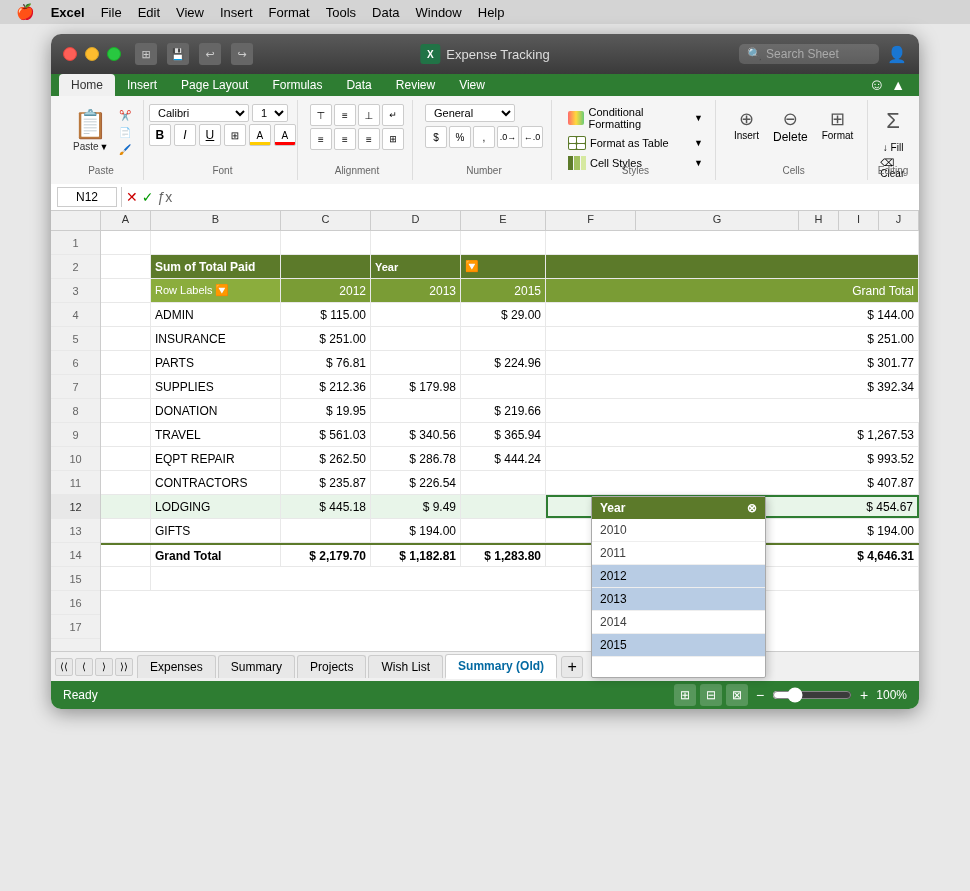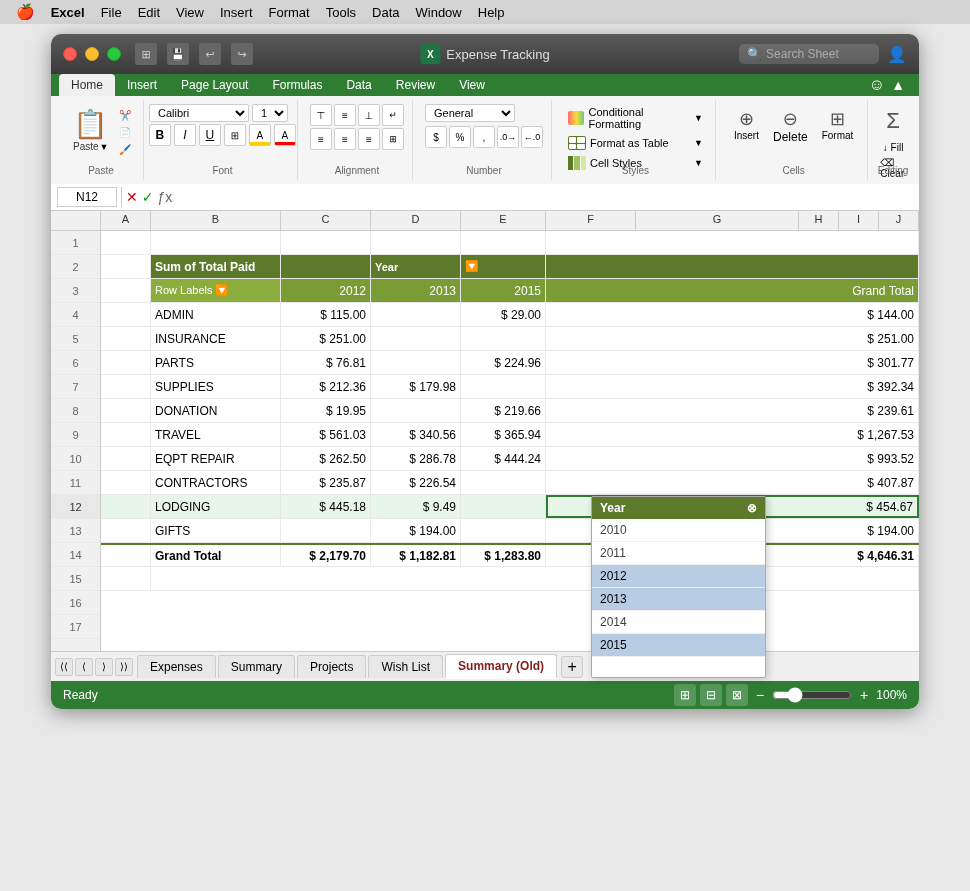--- a/index.html
+++ b/index.html
@@ -69,21 +69,21 @@
     .slicer-header { background: #5c7a2a; color: white; padding: 4px 8px; display: flex; align-items: center; justify-content: space-between; font-size: 12px; font-weight: bold; }
     .slicer-item { padding: 4px 8px; border-bottom: 1px solid #eee; cursor: default; font-size: 12px; }
     .slicer-item.selected { background: #b8cce4; }
     .slicer-item.unselected { color: #404040; }
 
     
     .sheet-tabs-bar { display: flex; align-items: center; background: #f0f0f0; border-top: 1px solid #ccc; height: 30px; padding: 0 4px; }
     .sheet-nav { display: flex; gap: 2px; margin-right: 4px; }
     .sheet-nav-btn { width: 18px; height: 18px; border: 1px solid #ccc; background: #e8e8e8; display: flex; align-items: center; justify-content: center; cursor: default; font-size: 10px; border-radius: 2px; }
     .sheet-tab { padding: 4px 12px; border: 1px solid #ccc; background: #e8e8e8; cursor: default; font-size: 12px; border-bottom: none; border-radius: 3px 3px 0 0; margin-right: 2px; }
-    .sheet-tab.active { background: white; color: #7f1d1d; font-weight: bold; border-bottom: 2px solid white; }
+    .sheet-tab.active { background: white; color: #0369a1; font-weight: bold; border-bottom: 2px solid white; }
     .add-sheet-btn { width: 22px; height: 22px; border: 1px solid #ccc; background: #e8e8e8; display: flex; align-items: center; justify-content: center; cursor: default; font-size: 16px; border-radius: 3px; margin-left: 2px; }
 
     
     .status-bar { display: flex; align-items: center; background: #2e7d32; height: 28px; padding: 0 12px; color: white; font-size: 12px; }
     .status-right { margin-left: auto; display: flex; align-items: center; gap: 8px; }
     .zoom-slider { width: 80px; accent-color: white; }
     .view-btns { display: flex; gap: 4px; }
     .view-btn { width: 22px; height: 22px; background: rgba(255,255,255,0.2); border-radius: 3px; display: flex; align-items: center; justify-content: center; cursor: default; font-size: 12px; color: white; }
 
     
@@ -412,21 +412,20 @@
           <div class="grid-cell" style="width:85px;"></div>
           <div class="grid-cell" style="flex:1; justify-content:flex-end;">$  392.34</div>
         </div>
 
         <div class="grid-row">
           <div class="grid-cell" style="width:50px;"></div>
           <div class="grid-cell" style="width:130px;">DONATION</div>
           <div class="grid-cell" style="width:90px; justify-content:flex-end;">$      19.95</div>
           <div class="grid-cell" style="width:90px;"></div>
           <div class="grid-cell" style="width:85px; justify-content:flex-end;">$ 219.66</div>
-          <div class="grid-cell" style="flex:1; justify-content:flex-end;">$  239.61</div>
         </div>
 
         <div class="grid-row">
           <div class="grid-cell" style="width:50px;"></div>
           <div class="grid-cell" style="width:130px;">TRAVEL</div>
           <div class="grid-cell" style="width:90px; justify-content:flex-end;">$    561.03</div>
           <div class="grid-cell" style="width:90px; justify-content:flex-end;">$ 340.56</div>
           <div class="grid-cell" style="width:85px; justify-content:flex-end;">$ 365.94</div>
           <div class="grid-cell" style="flex:1; justify-content:flex-end;">$ 1,267.53</div>
         </div>

